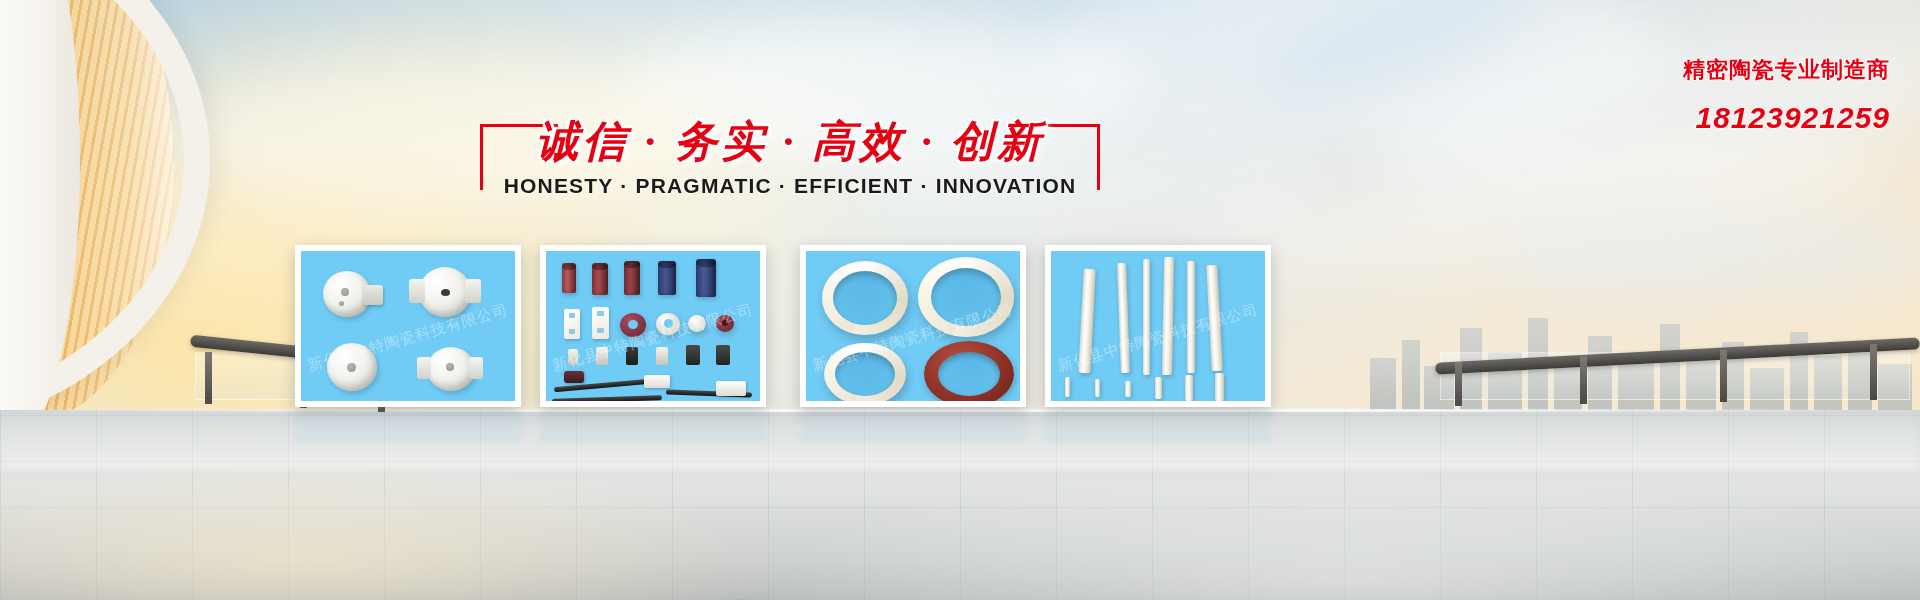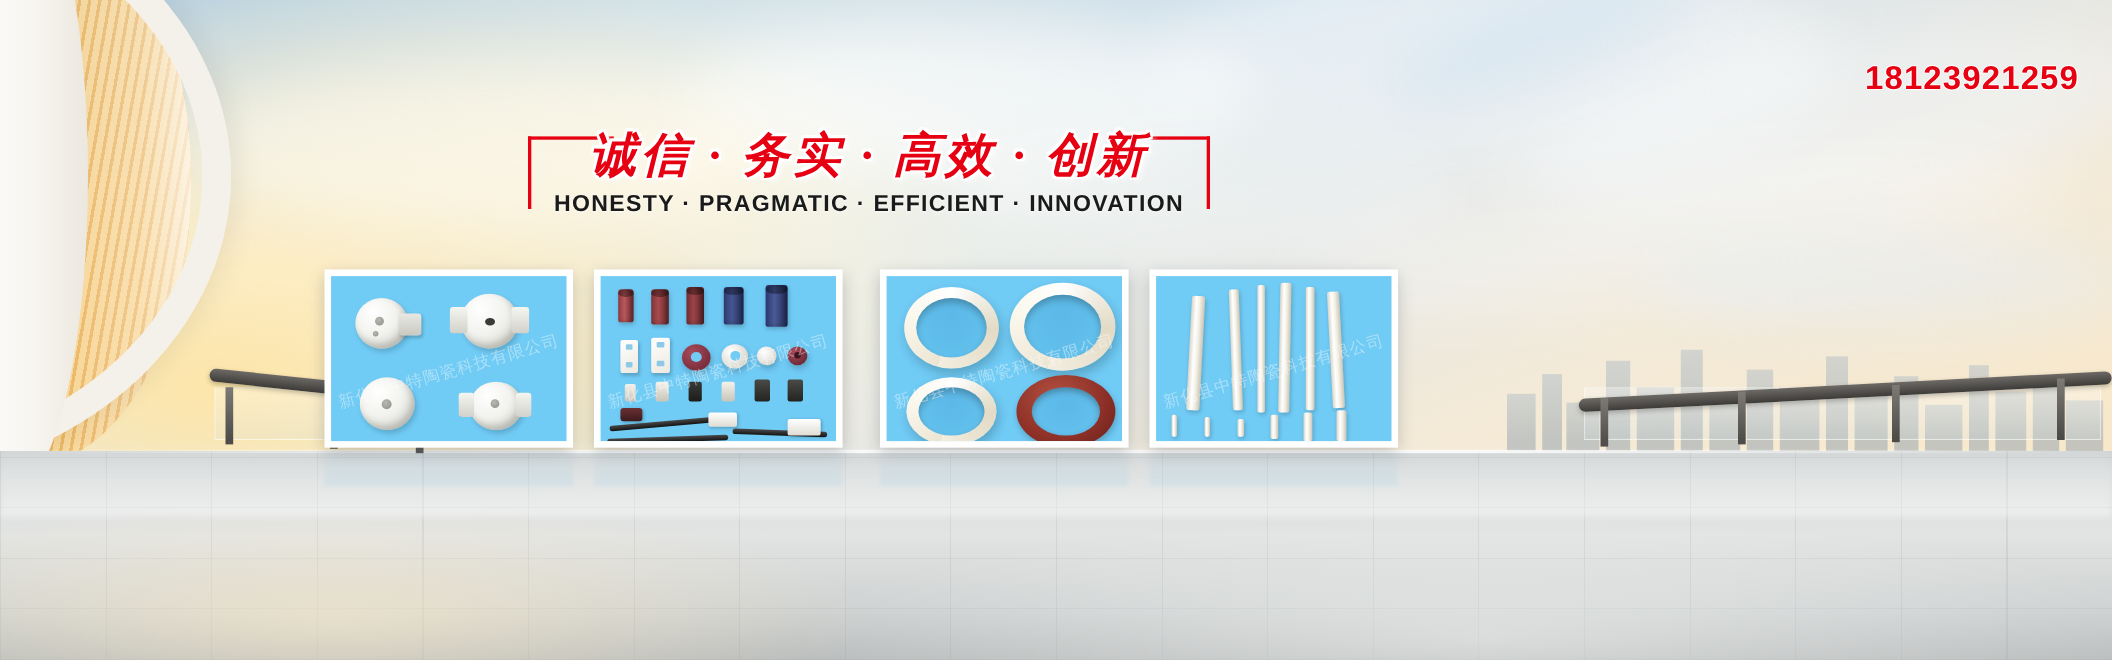--- a/index.html
+++ b/index.html
@@ -161,20 +161,21 @@
     font-weight:bold; font-size:22px; letter-spacing:1px;
     color:#e60012;
     text-shadow:1px 0 0 #fff,-1px 0 0 #fff,0 1px 0 #fff,0 -1px 0 #fff;
     margin-bottom:4px;
   }
   .contact .line3 {
     font-family:"Liberation Sans", sans-serif;
     font-weight:bold; font-size:30px; letter-spacing:1px;
     color:#e60012;
     text-shadow:1px 0 0 #fff,-1px 0 0 #fff,0 1px 0 #fff,0 -1px 0 #fff;
+    font-style:italic;
   }
 
   
   .panels { position:absolute; left:0; top:0; width:1920px; height:600px; }
   .panel {
     position:absolute; top:245px; width:226px; height:162px;
     background:#ffffff; padding:6px;
     box-shadow:0 5px 14px rgba(60,70,80,0.28);
   }
   .panel-inner {
@@ -317,20 +318,21 @@
   </div>
 
   <div class="slogan-block">
     <div class="bracket bracket-tl"></div>
     <div class="bracket bracket-br"></div>
     <div class="slogan-cn">诚信 · 务实 · 高效 · 创新</div>
     <div class="slogan-en">HONESTY · PRAGMATIC · EFFICIENT · INNOVATION</div>
   </div>
 
   <div class="contact">
+    <div class="line1">精密陶瓷专业制造商</div>
     <div class="line3">18123921259</div>
   </div>
 
   <div class="panels">
 
     <div class="panel" style="left:295px;">
       <div class="panel-inner">
         <div class="obj cap" style="left:22px; top:20px; width:48px; height:46px;">
           <div class="hole" style="left:18px; top:17px; width:8px; height:8px;"></div>
           <div class="hole" style="left:16px; top:30px; width:5px; height:5px;"></div>

